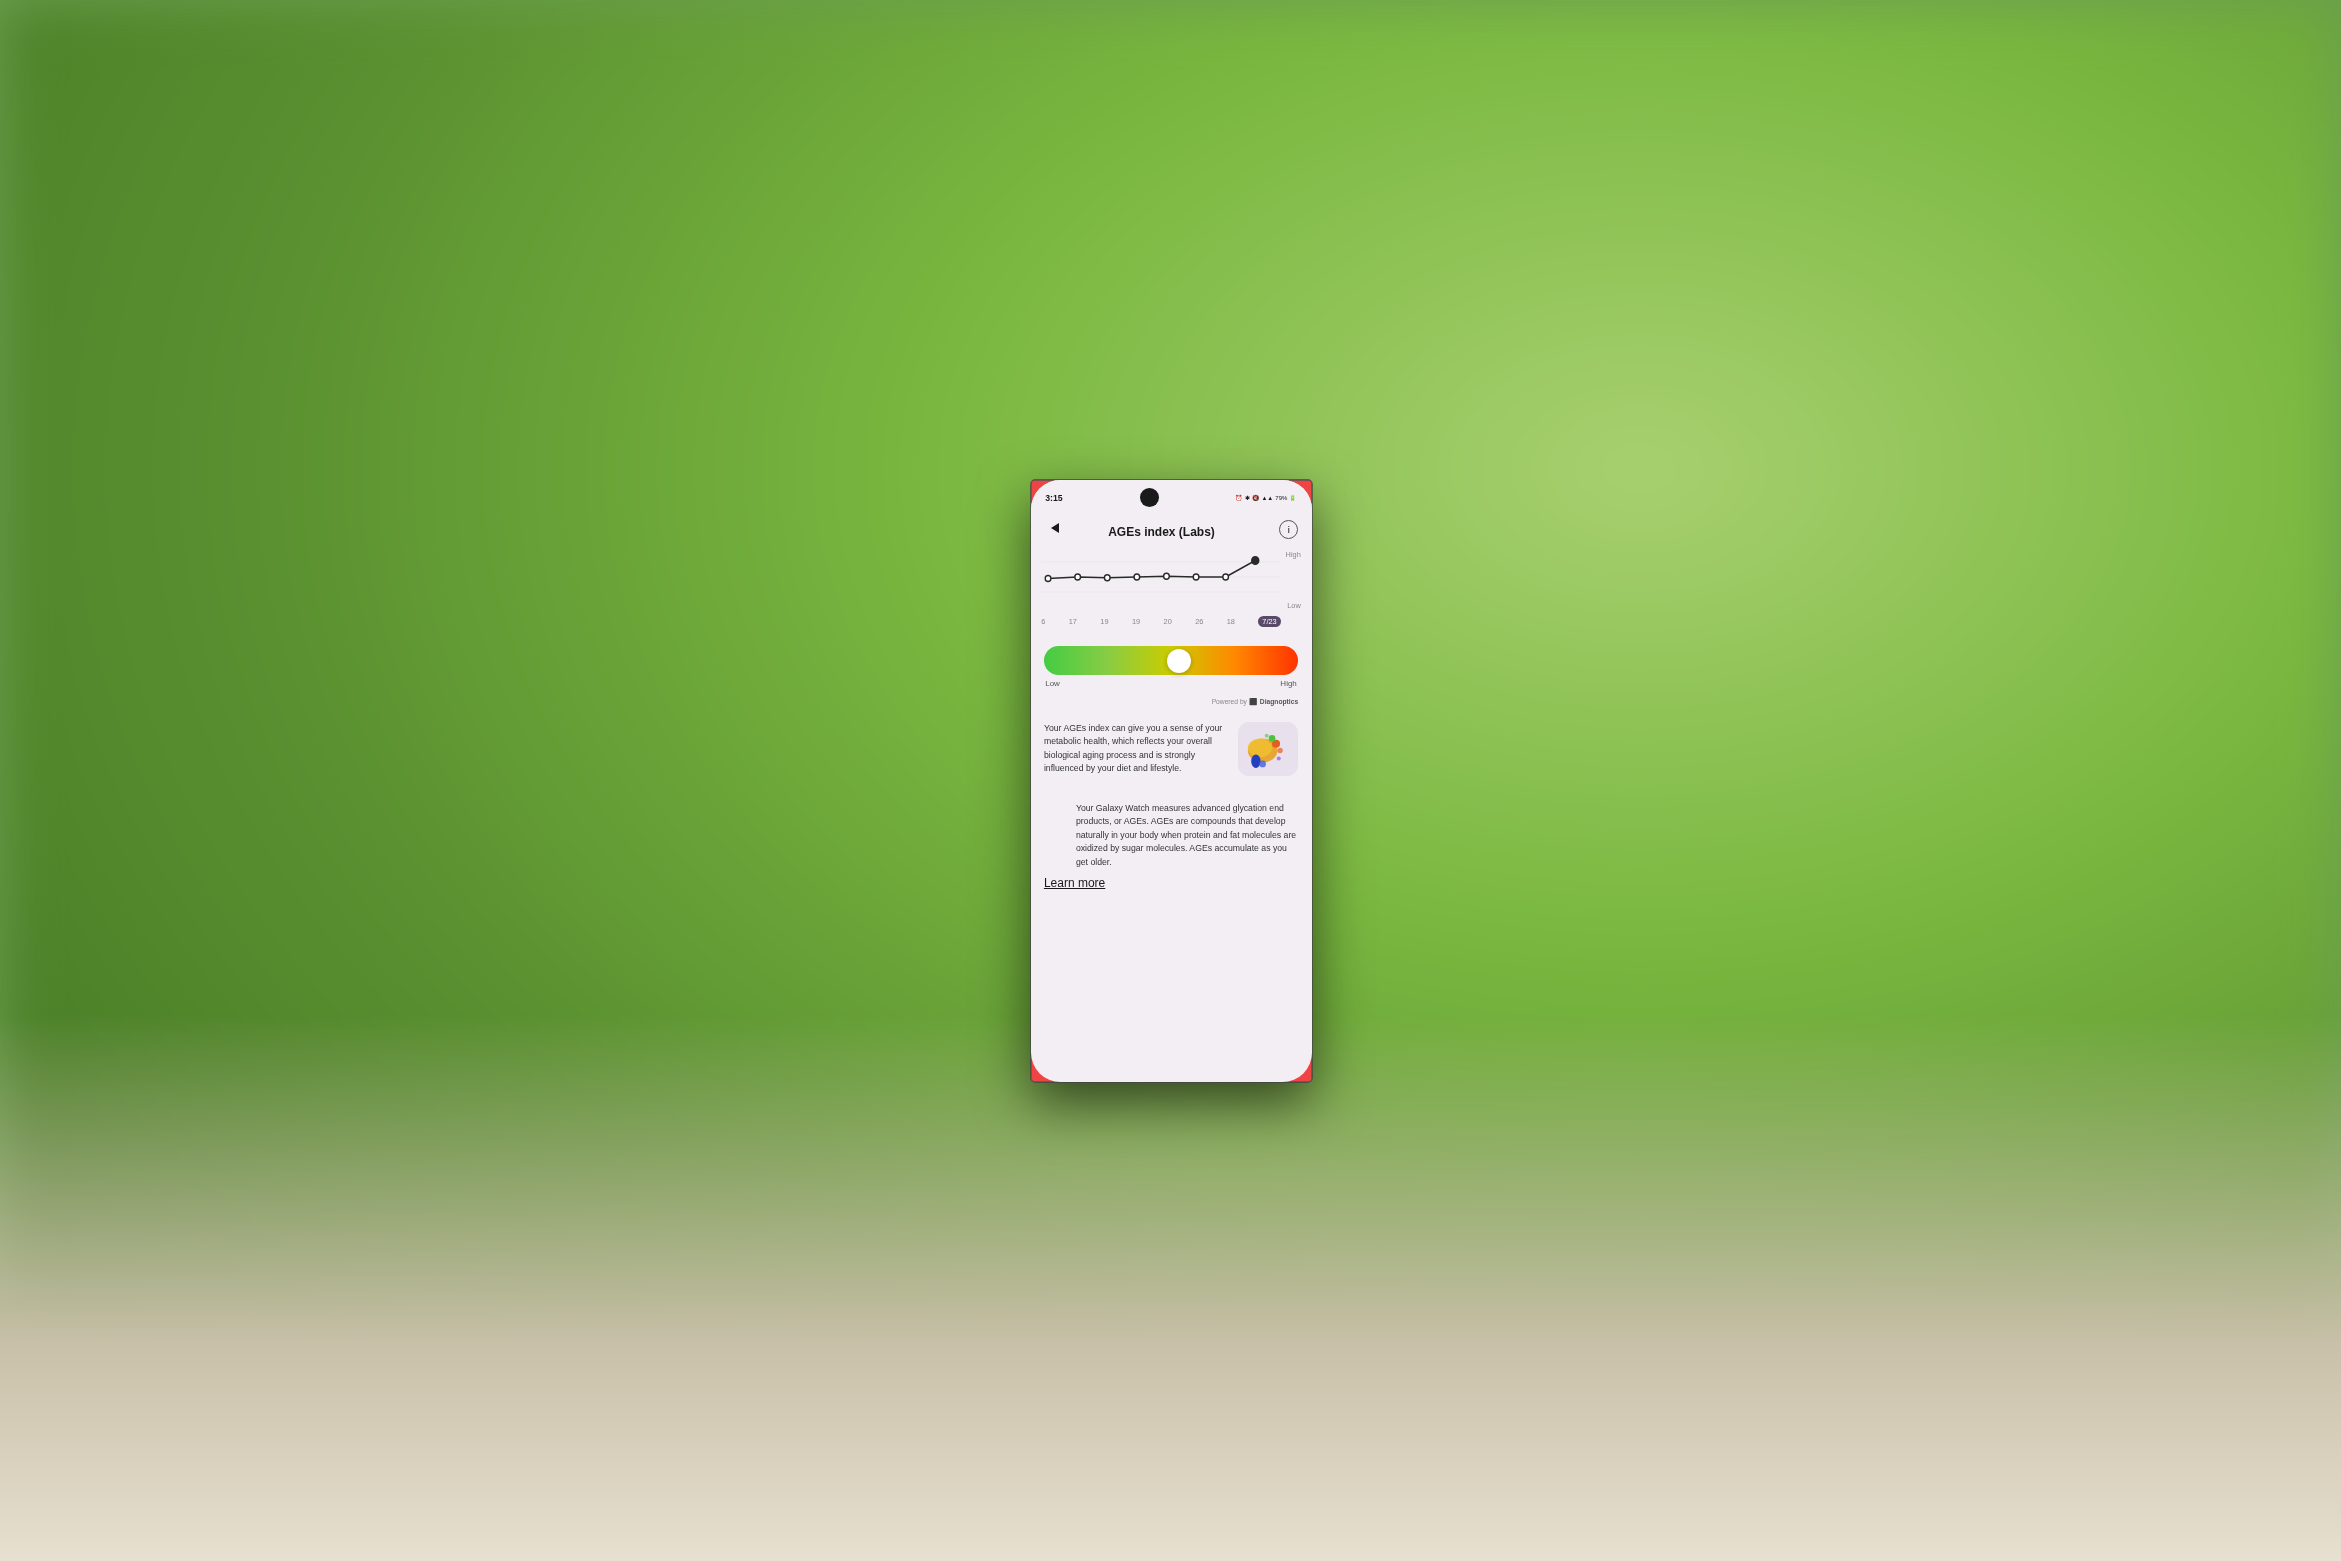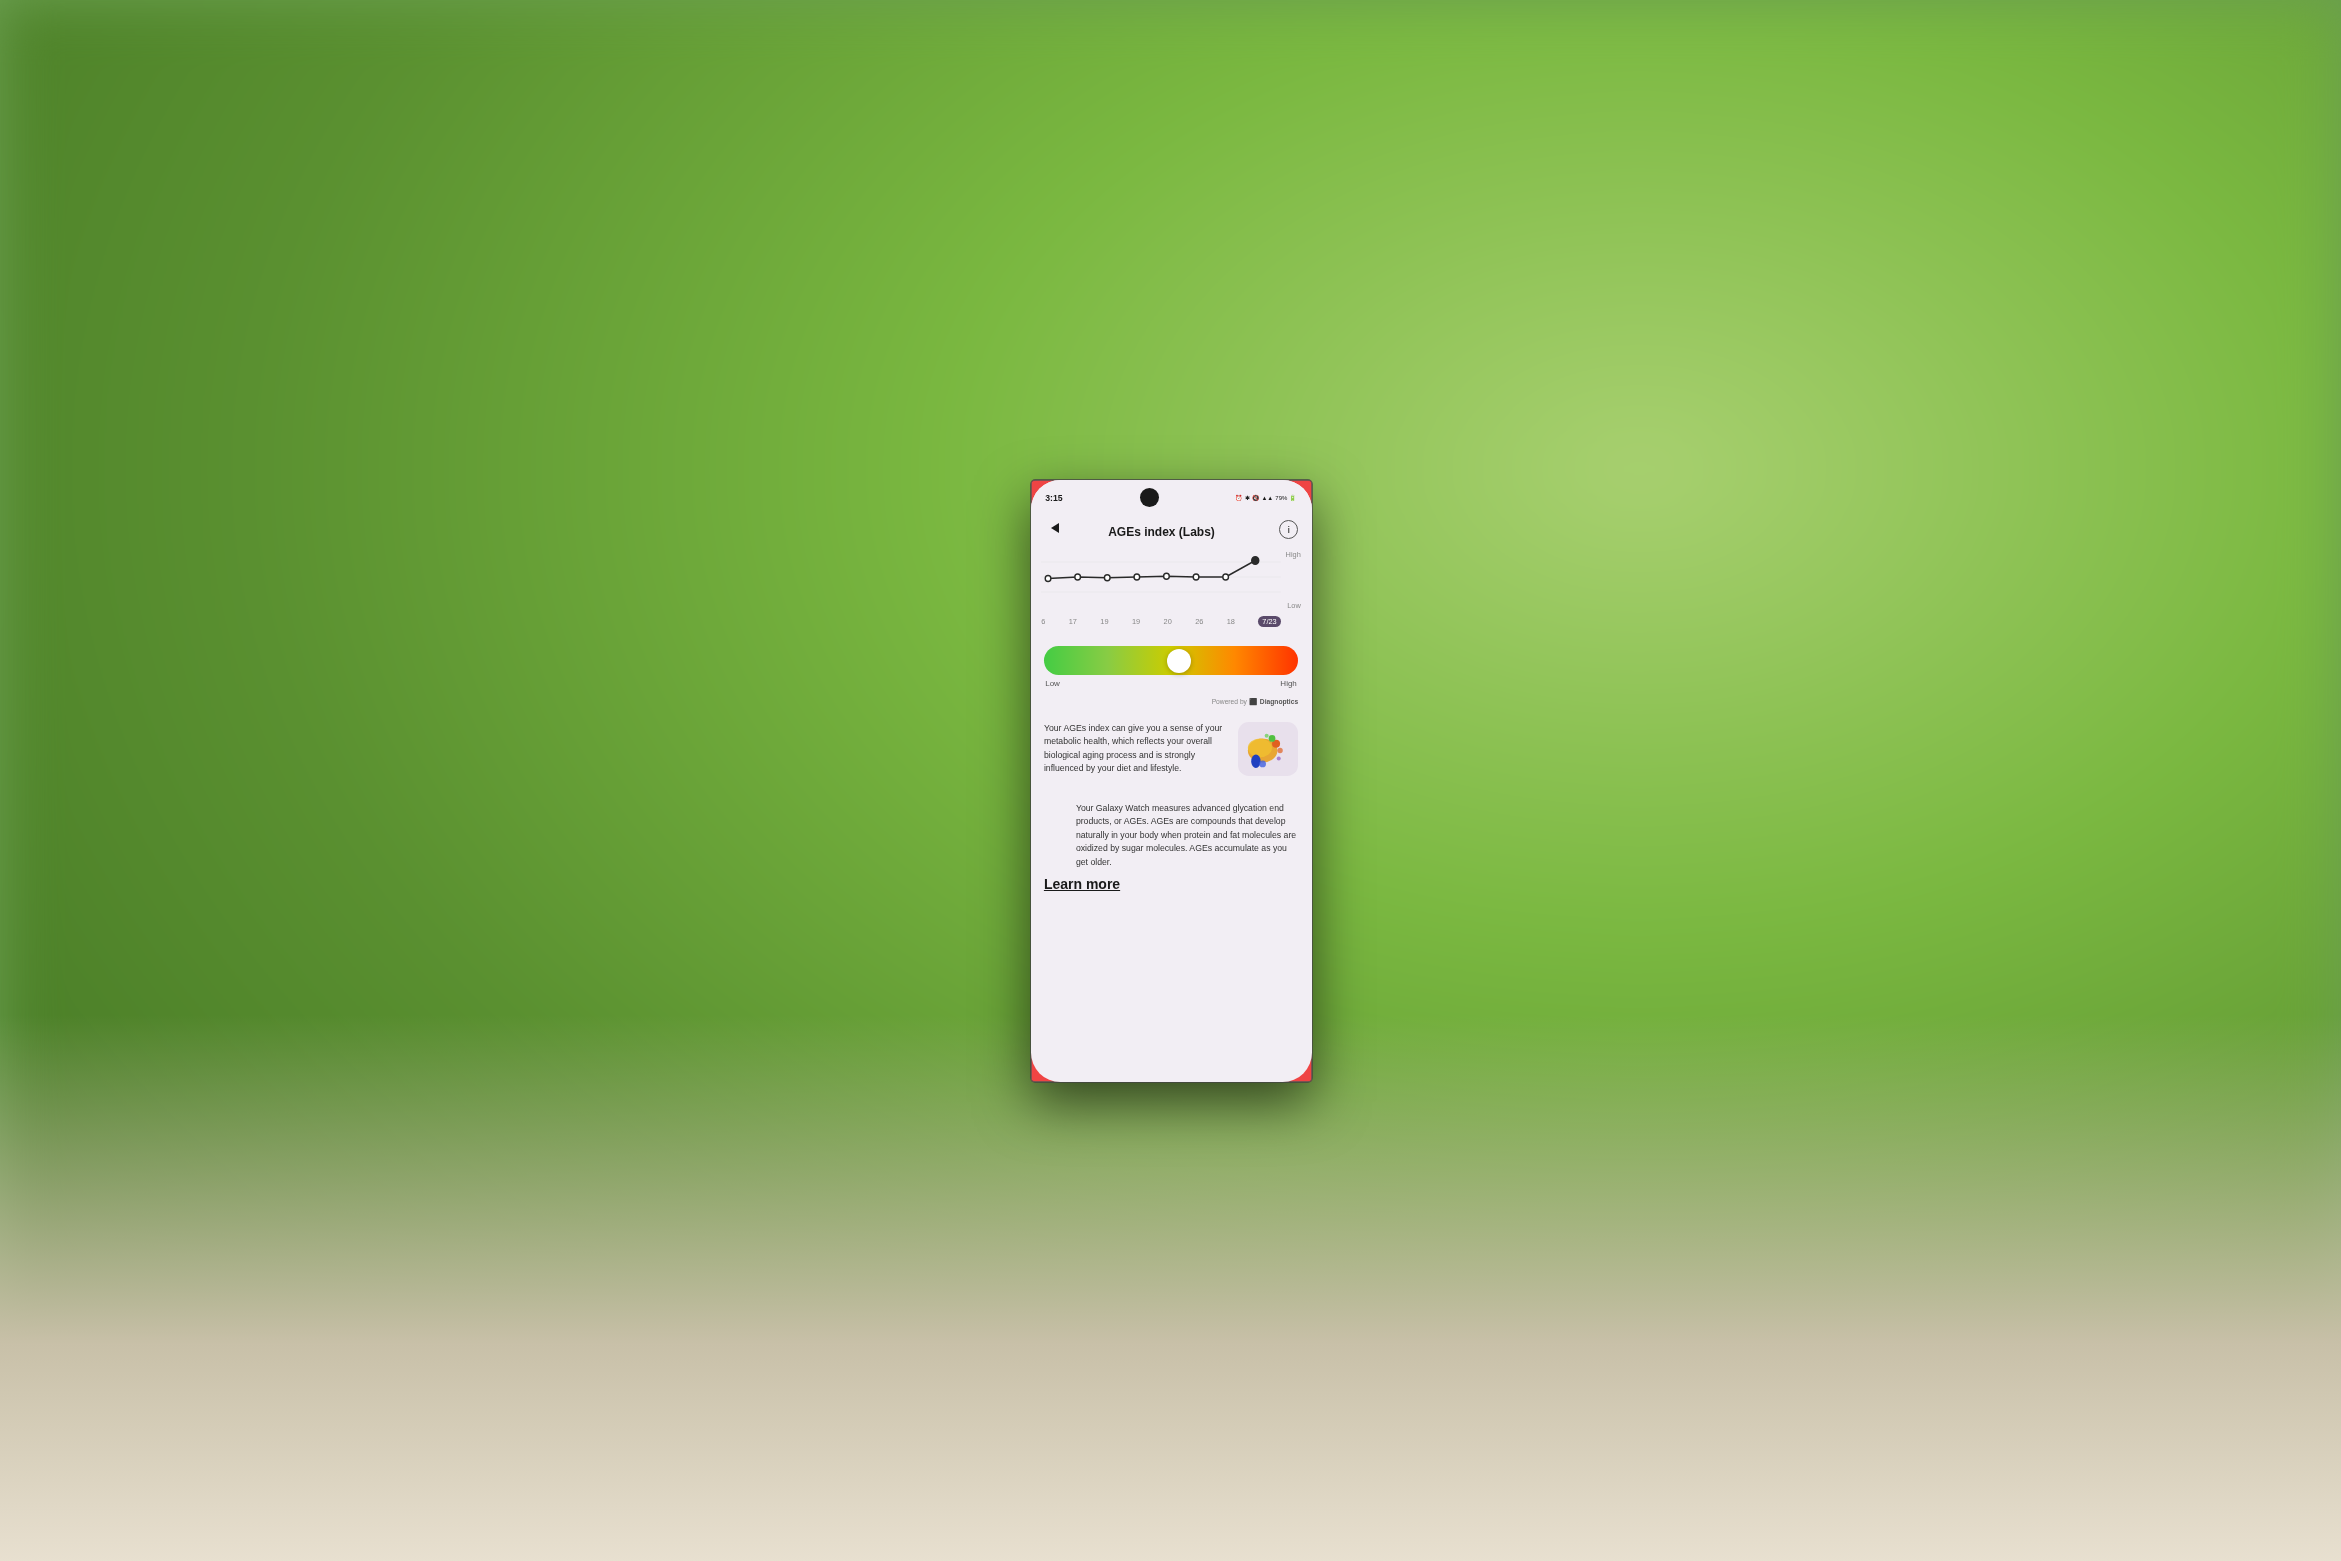--- a/index.html
+++ b/index.html
@@ -310,23 +310,23 @@
 
     .description-text-full {
       font-size: 8.7px;
       line-height: 1.55;
       color: #333;
       margin-bottom: 6.7px;
       margin-left: 32px;
     }
 
     .learn-more-link {
-      font-size: 14px;
+      font-size: 12px;
       color: #1a1a1a;
-      font-weight: 700;
+      font-weight: 400;
       text-decoration: underline;
       cursor: pointer;
     }
 
     
     .chart-svg {
       width: 100%;
       height: 100%;
     }
   </style>

